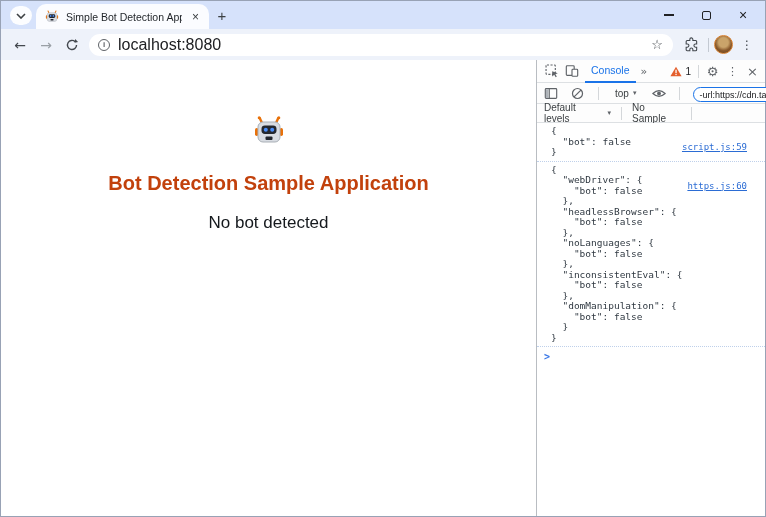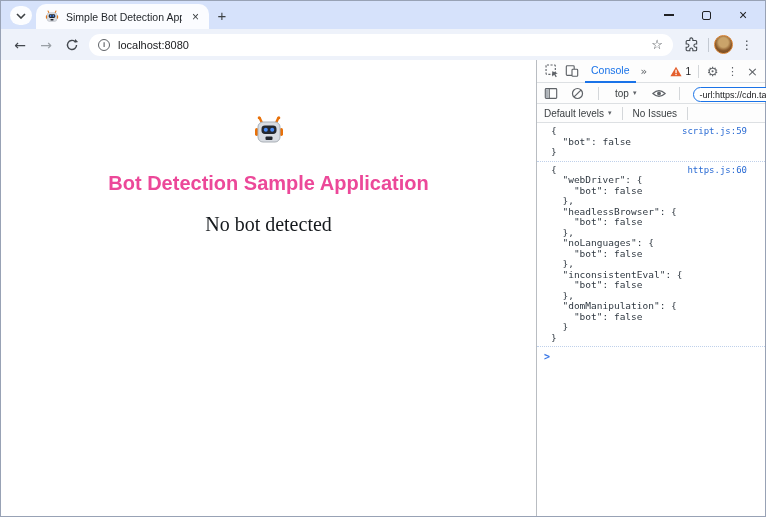--- a/index.html
+++ b/index.html
@@ -20,33 +20,33 @@
   .wc-min-bar { width:10px; height:1.5px; background:#202124; }
   .wc-max-box { width:9px; height:9px; border:1.4px solid #202124; border-radius:2px; }
   .wc-close-x { font-size:14px; line-height:1; }
 
   
   .toolbar { height:31px; background:#eef2fa; display:flex; align-items:center; padding:0 8px 0 6px; flex:0 0 31px; }
   .nav-btn { width:26px; height:24px; display:flex; align-items:center; justify-content:center; font-family:"DejaVu Sans",sans-serif; font-size:14px; color:#43484e; cursor:pointer; }
   .nav-btn.disabled { color:#9aa0a6; }
   .url-pill { flex:1; height:22px; background:#fff; border-radius:12px; display:flex; align-items:center; padding:0 8px 0 9px; margin:0 6px 0 4px; gap:8px; }
   .info-icon { width:12px; height:12px; border:1.2px solid #5f6368; border-radius:50%; display:flex; align-items:center; justify-content:center; font-size:8px; font-style:normal; color:#5f6368; font-weight:700; flex:0 0 auto; }
-  .url-text { flex:1; font-size:11px; color:#202124; }
+  .url-text { flex:1; font-size:16px; color:#202124; }
   .star-btn { font-family:"DejaVu Sans",sans-serif; font-size:13px; color:#43484e; cursor:pointer; padding:0 2px; }
   .ext-btn { width:24px; height:24px; display:flex; align-items:center; justify-content:center; cursor:pointer; }
   .toolbar-sep { width:1px; height:14px; background:#c3c9d2; margin:0 5px; }
   .avatar { width:19px; height:19px; border-radius:50%; background:radial-gradient(circle at 50% 38%, #caa46a 0 35%, #8a5a2c 60%, #5c3a1a 100%); border:1px solid #d7802f; cursor:pointer; }
   .menu-dots { width:20px; height:24px; display:flex; align-items:center; justify-content:center; font-family:"DejaVu Sans",sans-serif; font-size:12px; color:#43484e; cursor:pointer; margin-left:4px; }
 
   
   .content { flex:1; display:flex; min-height:0; background:#fff; }
   .page { flex:1; text-align:center; padding-top:56px; }
   .page-icon { display:inline-block; }
-  .page-title { font-size:20px; font-weight:700; color:#ec4899; margin-top:20px; }
-  .page-status { font-size:20px; color:#15191d; margin-top:18px;font-family:Liberation Serif, serif; }
+  .page-title { font-size:20px; font-weight:700; color:#c2410c; margin-top:20px; }
+  .page-status { font-size:17px; color:#15191d; margin-top:18px; }
 
   
   .devtools { width:229px; flex:0 0 229px; border-left:1px solid #b9bdc2; display:flex; flex-direction:column; background:#fff; }
   .dt-row { display:flex; align-items:center; border-bottom:1px solid #dde0e3; background:#fdfdfd; }
   .dt-row1 { height:23px; padding:0 3px 0 5px; gap:1px; }
   .icon-btn { width:19px; height:19px; display:flex; align-items:center; justify-content:center; cursor:pointer; flex:0 0 auto; }
   .dt-tab { height:23px; display:flex; align-items:center; padding:0 6px; margin-left:3px; font-size:10.5px; color:#1a73e8; border-bottom:2px solid #1a73e8; cursor:pointer; }
   .more-tabs { font-size:11px; color:#5f6368; padding:0 4px; cursor:pointer; }
   .spacer { flex:1; }
   .warn-badge { display:flex; align-items:center; gap:3px; font-size:10px; color:#202124; cursor:pointer; padding:0 3px; }
@@ -64,21 +64,21 @@
   .filter-clear { position:absolute; right:3px; top:3px; width:10px; height:10px; border-radius:50%; background:#5f6368; color:#fff; font-size:8px; line-height:10px; text-align:center; cursor:pointer; }
 
   .dt-row3 { height:19px; padding:0 7px; gap:7px; font-size:10px; color:#3c4043; }
   .muted { color:#9aa0a6;margin-top:40px; }
   .levels { display:flex; align-items:center; gap:4px; cursor:pointer; }
 
   
   .console-area { flex:1; font-family:"DejaVu Sans Mono",monospace; font-size:9.5px; color:#303942; overflow:hidden; background:#fff; }
   .console-entry { position:relative; border-bottom:1px dotted #bfd0ea; padding:3px 18px 3px 14px; }
   .console-entry pre { font-family:inherit; font-size:inherit; line-height:10.5px; color:inherit; }
-  .src-link { float:right; color:#2b6cd4; font-size:9px; cursor:pointer; margin-left:8px; }
+  .src-link { float:right; color:#2b6cd4; font-size:9px; text-decoration:underline; cursor:pointer; margin-left:8px;margin-top:16px; }
   .prompt-row { padding:4px 6px 2px 7px; color:#3b78e7; font-weight:700; font-size:10px; cursor:text; }
 </style>
 </head>
 <body>
 
 <div class="window">
 
   <div class="tabstrip">
     <div class="tab-search-btn">
       <svg width="10" height="6" viewBox="0 0 10 6">
@@ -221,21 +221,21 @@
           <span class="filter-clear">×</span>
         </span>
       </div>
 
       <div class="dt-row dt-row3">
         <span class="levels">
           <span>Default levels</span>
           <span class="caret">▾</span>
         </span>
         <span class="dt-sep"></span>
-        <span>No Issues</span>
+        <span>No Sample</span>
         <span class="dt-sep"></span>
         <span class="muted">1 hidden</span>
         <span class="glyph gear muted" style="font-size:12px">⚙</span>
       </div>
 
       <div class="console-area" id="console-output">
           <div class="console-entry">
             <a class="src-link">script.js:59</a>
             <pre>{
   "bot": false

